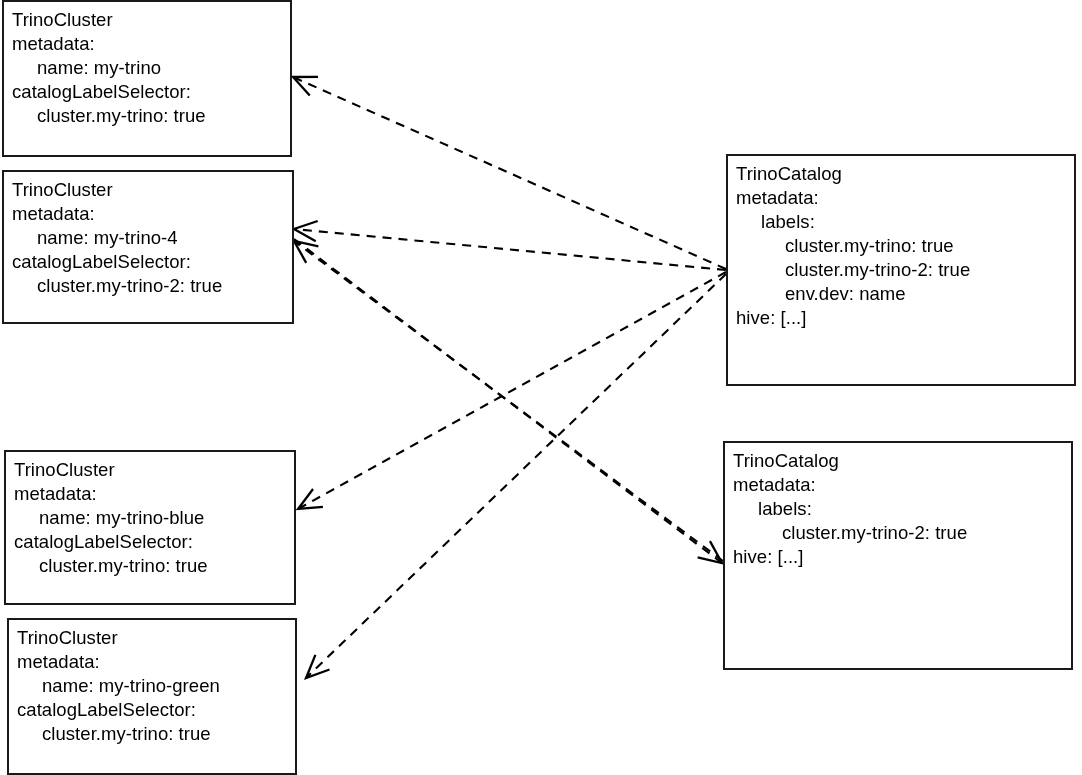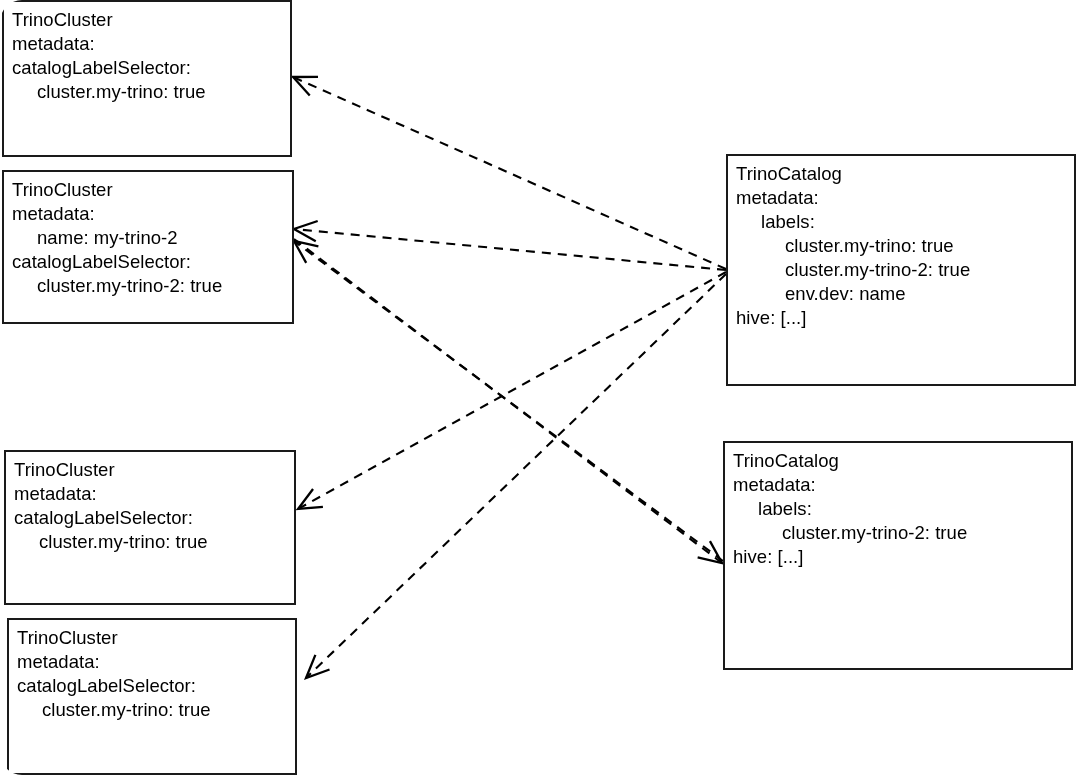--- a/index.html
+++ b/index.html
@@ -7,21 +7,20 @@
     padding: 0;
     background: #ffffff;
   }
   #canvas {
     position: relative;
     width: 1082px;
     height: 775px;
     background: #ffffff;
     overflow: hidden;
     font-family: "Liberation Sans", sans-serif;
-    border-radius: 22px;
   }
   .node {
     position: absolute;
     box-sizing: border-box;
     border: 2px solid #1a1a1a;
     background: #ffffff;
     padding: 6px 0 0 0;
     z-index: 2;
   }
   .node .line {
@@ -83,39 +82,42 @@
       </g>
       <g>
         <path class="edge" d="M 294 239 L 722 563"></path>
         <path class="head" d="M 697.6468318294617 557.34993804835 L 722 563 L 709.9524453144091 541.0943745558886"></path>
       </g>
     </svg>
   <div id="node-layer">
       <div class="node" style="left: 2px; top: 0px; width: 290px; height: 157px;">
         <div class="line">TrinoCluster</div>
         <div class="line">metadata:</div>
+        <div class="line indent1">name: my-trino</div>
         <div class="line">catalogLabelSelector:</div>
         <div class="line indent1">cluster.my-trino: true</div>
       </div>
       <div class="node" style="left: 2px; top: 170px; width: 292px; height: 154px;">
         <div class="line">TrinoCluster</div>
         <div class="line">metadata:</div>
-        <div class="line indent1">name: my-trino-2</div>
+        <div class="line indent1">name: my-trino-4</div>
         <div class="line">catalogLabelSelector:</div>
         <div class="line indent1">cluster.my-trino-2: true</div>
       </div>
       <div class="node" style="left: 4px; top: 450px; width: 292px; height: 155px;">
         <div class="line">TrinoCluster</div>
         <div class="line">metadata:</div>
+        <div class="line indent1">name: my-trino-blue</div>
         <div class="line">catalogLabelSelector:</div>
         <div class="line indent1">cluster.my-trino: true</div>
       </div>
       <div class="node" style="left: 7px; top: 618px; width: 290px; height: 157px;">
         <div class="line">TrinoCluster</div>
         <div class="line">metadata:</div>
+        <div class="line indent1">name: my-trino-green</div>
         <div class="line">catalogLabelSelector:</div>
         <div class="line indent1">cluster.my-trino: true</div>
       </div>
       <div class="node" style="left: 726px; top: 154px; width: 350px; height: 232px;">
         <div class="line">TrinoCatalog</div>
         <div class="line">metadata:</div>
         <div class="line indent1">labels:</div>
         <div class="line indent2">cluster.my-trino: true</div>
         <div class="line indent2">cluster.my-trino-2: true</div>
         <div class="line indent2">env.dev: name</div>

